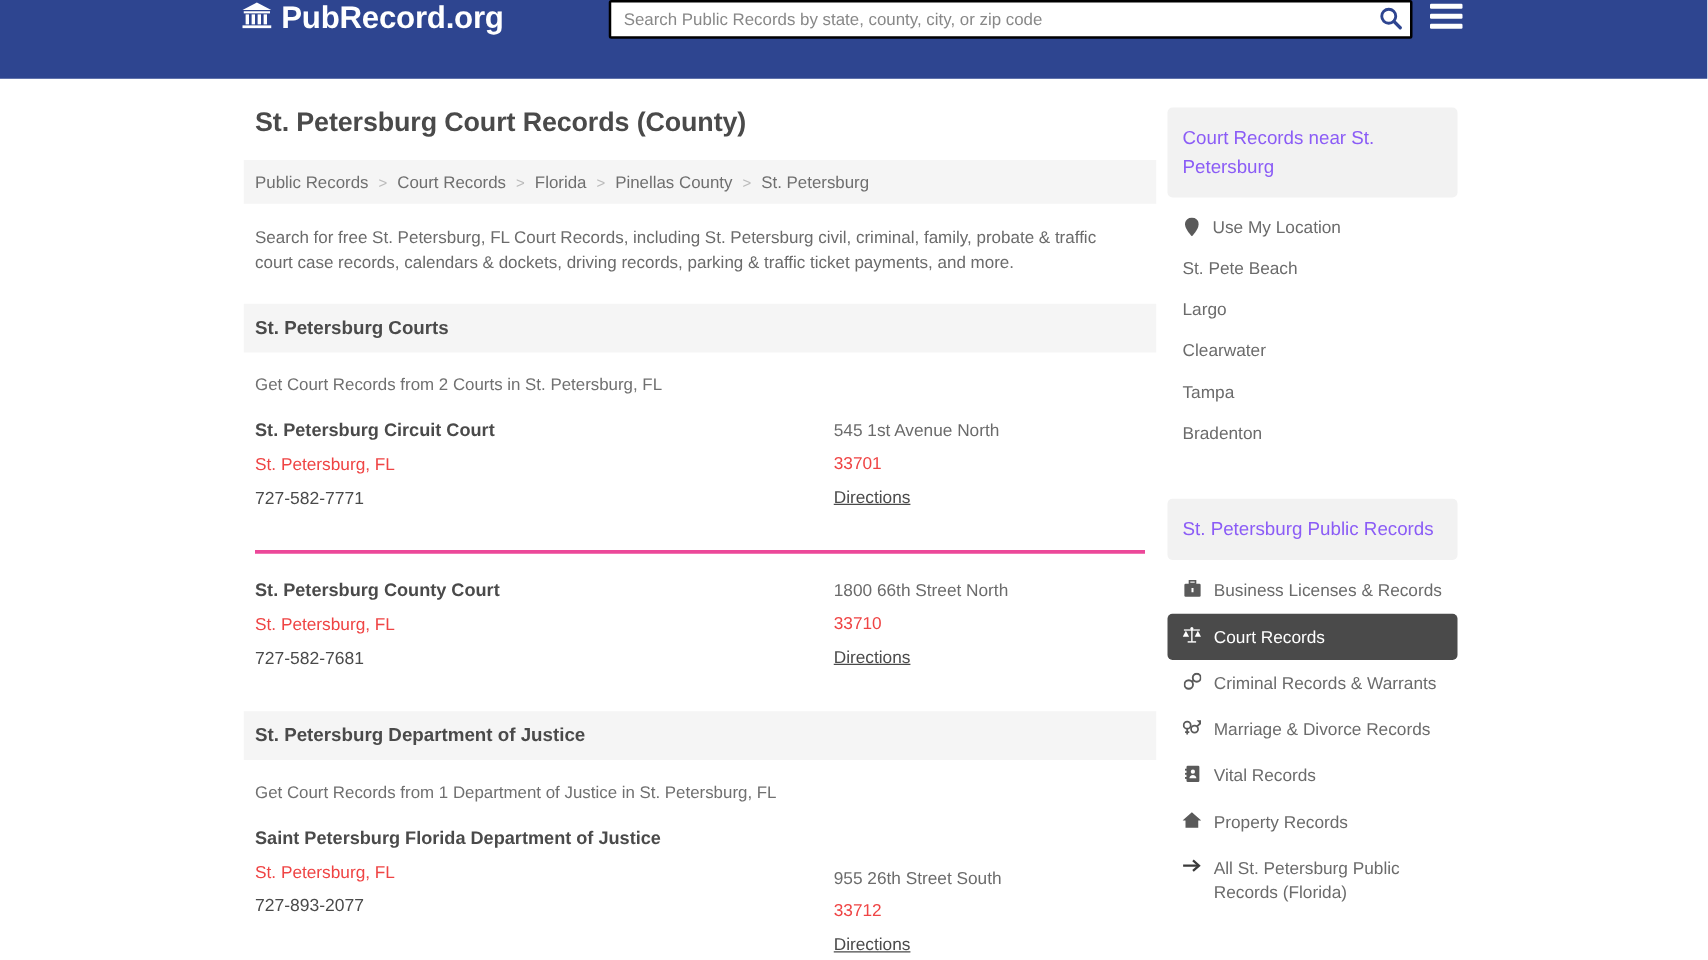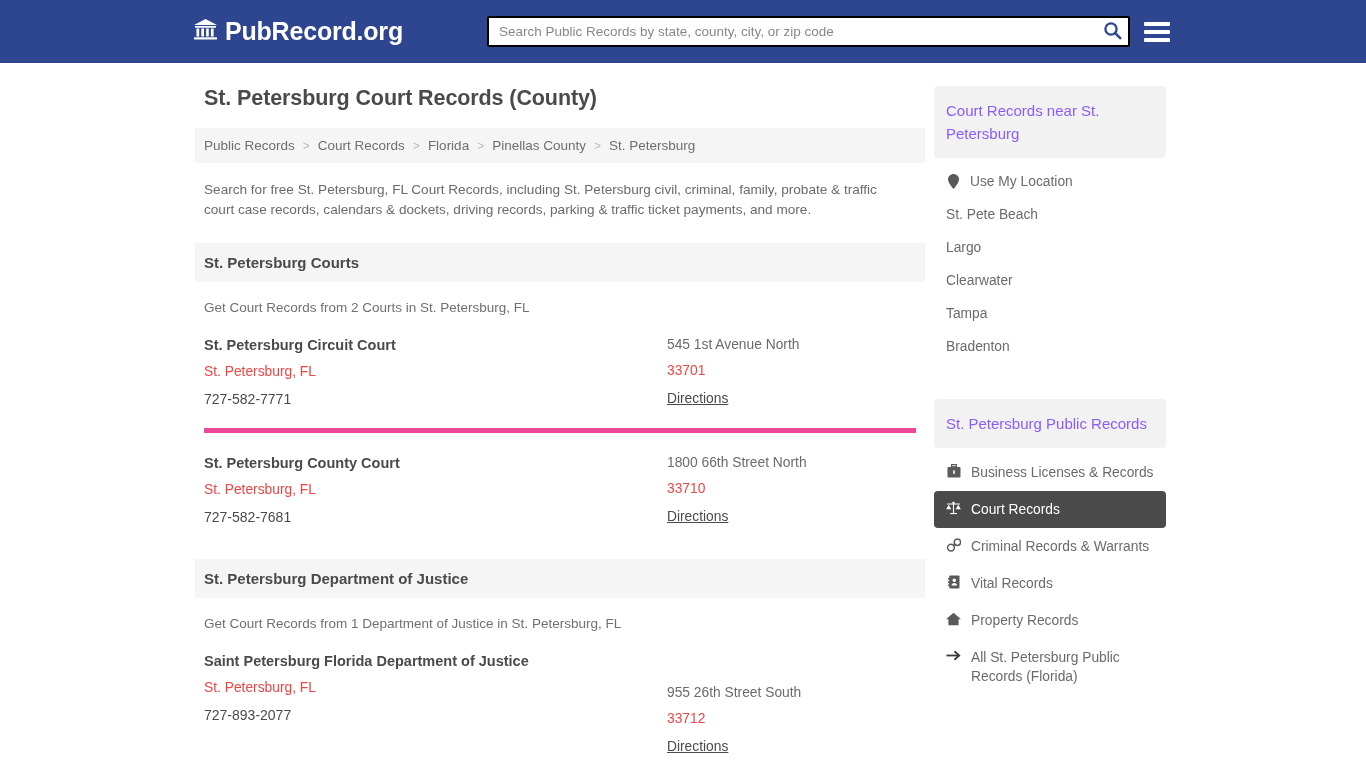--- a/index.html
+++ b/index.html
@@ -10,21 +10,21 @@
     background: #ffffff;
     font-family: "Liberation Sans", sans-serif;
     color: #555555;
   }
 
   
   .site-header {
     height: 63px;
     background: #2e4590;
     display: flex;
-    align-items: center;
+    align-items: flex-start;
     width: 100%;
   }
   .brand {
     display: flex;
     align-items: center;
     gap: 7px;
     margin-left: 193px;
     text-decoration: none;
   }
   .brand-icon { display: block; }
@@ -141,21 +141,21 @@
     margin: 18px 9px 0 9px;
     font-size: 13.5px;
     color: #707070;
   }
 
   .entry {
     display: flex;
     margin: 0 9px;
     padding: 22px 0 10px 0;
   }
-  .entry.divided { border-top: 5px solid #ec4899; margin-top: 10px; }
+  .entry.divided { border-top: 3px solid #ec4899; margin-top: 22px; }
   .entry-left { width: 463px; }
   .entry-right { flex: 1; }
   .entry-name {
     font-size: 14.5px;
     font-weight: bold;
     color: #4a4a4a;
     margin-bottom: 11px;
   }
   .entry-line {
     font-size: 13.8px;
@@ -388,20 +388,33 @@
         <span class="rec-icon">
           <svg width="14" height="14" viewBox="0 0 14 14">
             <circle cx="4" cy="9.6" r="3.4" fill="none" stroke="#5a5a5a" stroke-width="1.5"></circle>
             <circle cx="10.4" cy="4.2" r="3.2" fill="none" stroke="#5a5a5a" stroke-width="1.5"></circle>
             <line x1="5.9" y1="7.4" x2="8.4" y2="6.2" stroke="#5a5a5a" stroke-width="1.5"></line>
           </svg>
         </span>
         <span>Criminal Records &amp; Warrants</span>
       </a>
 
+      <a class="rec-item" href="#">
+        <span class="rec-icon">
+          <svg width="16" height="14" viewBox="0 0 16 14">
+            <circle cx="4" cy="5" r="3" fill="none" stroke="#5a5a5a" stroke-width="1.5"></circle>
+            <line x1="4" y1="8" x2="4" y2="13" stroke="#5a5a5a" stroke-width="1.5"></line>
+            <line x1="2.2" y1="11" x2="5.8" y2="11" stroke="#5a5a5a" stroke-width="1.5"></line>
+            <circle cx="10.3" cy="8.3" r="3" fill="none" stroke="#5a5a5a" stroke-width="1.5"></circle>
+            <line x1="12.5" y1="6.1" x2="15.3" y2="3.3" stroke="#5a5a5a" stroke-width="1.5"></line>
+            <polygon points="15.8,0.8 15.8,4.6 12,0.8" fill="#5a5a5a"></polygon>
+          </svg>
+        </span>
+        <span>Marriage &amp; Divorce Records</span>
+      </a>
 
       <a class="rec-item" href="#">
         <span class="rec-icon">
           <svg width="12" height="14" viewBox="0 0 12 14">
             <rect x="1.2" y="0.5" width="10.3" height="13" rx="1" fill="#5a5a5a"></rect>
             <rect x="0" y="3" width="2" height="1.5" fill="#5a5a5a"></rect>
             <rect x="0" y="6.3" width="2" height="1.5" fill="#5a5a5a"></rect>
             <rect x="0" y="9.6" width="2" height="1.5" fill="#5a5a5a"></rect>
             <circle cx="6.3" cy="5.3" r="1.7" fill="#ffffff"></circle>
             <path d="M3.5 10.6c0-1.6 1.3-2.6 2.8-2.6s2.8 1 2.8 2.6z" fill="#ffffff"></path>

